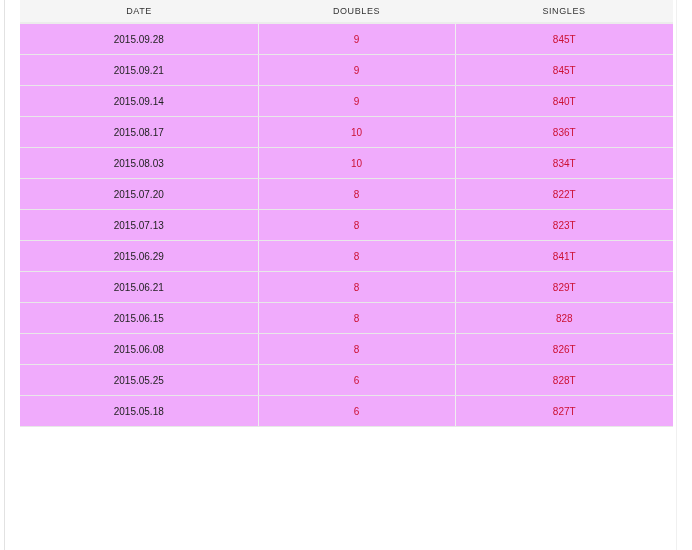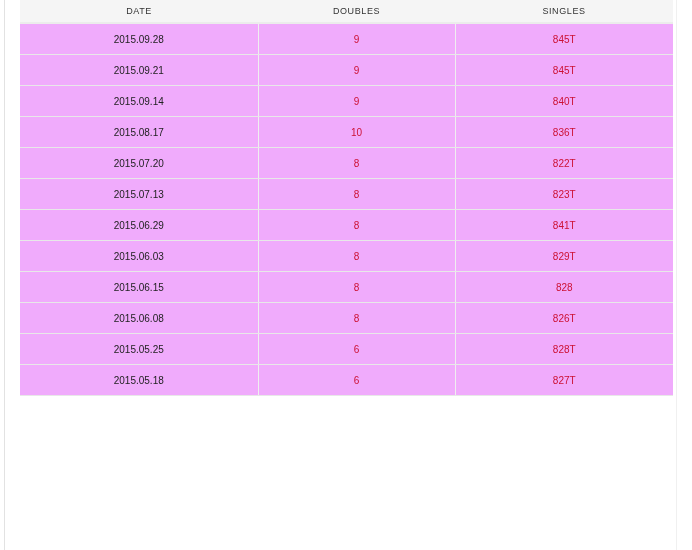--- a/index.html
+++ b/index.html
@@ -109,36 +109,41 @@
       <td class="date-cell">2015.09.14</td>
       <td class="singles-cell">9</td>
       <td class="doubles-cell">840T</td>
     </tr>
         <tr>
       <td class="date-cell">2015.08.17</td>
       <td class="singles-cell">10</td>
       <td class="doubles-cell">836T</td>
     </tr>
         <tr>
+      <td class="date-cell">2015.08.03</td>
+      <td class="singles-cell">10</td>
+      <td class="doubles-cell">834T</td>
+    </tr>
+        <tr>
       <td class="date-cell">2015.07.20</td>
       <td class="singles-cell">8</td>
       <td class="doubles-cell">822T</td>
     </tr>
         <tr>
       <td class="date-cell">2015.07.13</td>
       <td class="singles-cell">8</td>
       <td class="doubles-cell">823T</td>
     </tr>
         <tr>
       <td class="date-cell">2015.06.29</td>
       <td class="singles-cell">8</td>
       <td class="doubles-cell">841T</td>
     </tr>
         <tr>
-      <td class="date-cell">2015.06.03</td>
+      <td class="date-cell">2015.06.21</td>
       <td class="singles-cell">8</td>
       <td class="doubles-cell">829T</td>
     </tr>
         <tr>
       <td class="date-cell">2015.06.15</td>
       <td class="singles-cell">8</td>
       <td class="doubles-cell">828</td>
     </tr>
         <tr>
       <td class="date-cell">2015.06.08</td>

